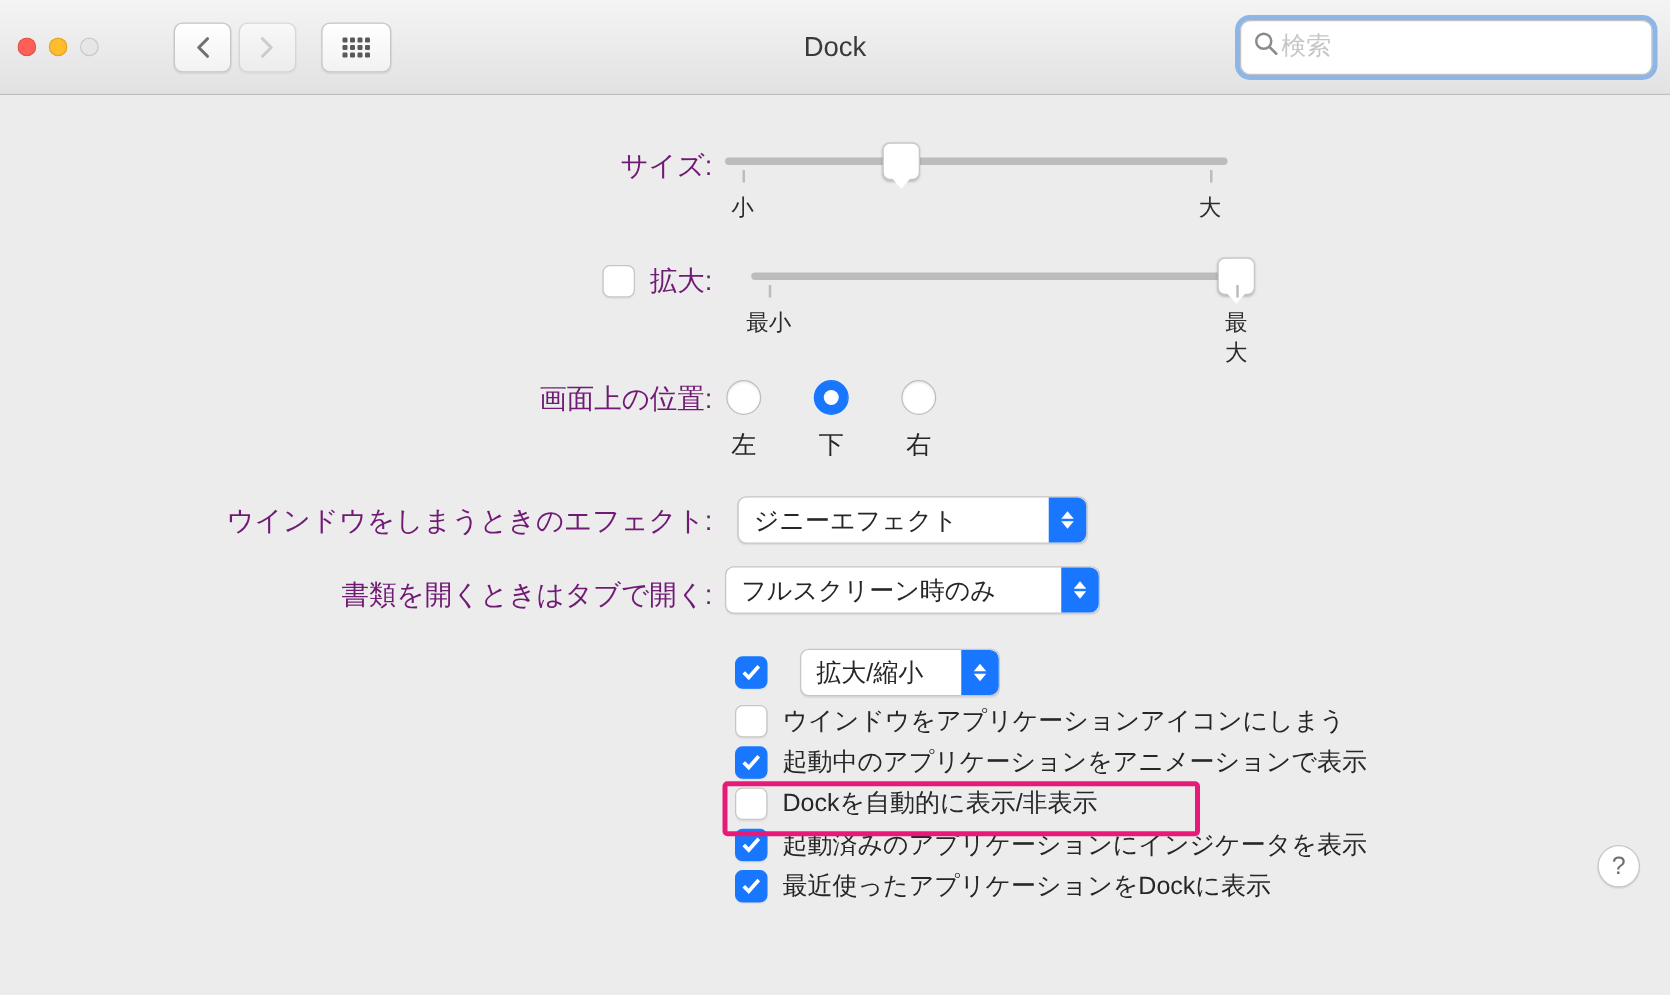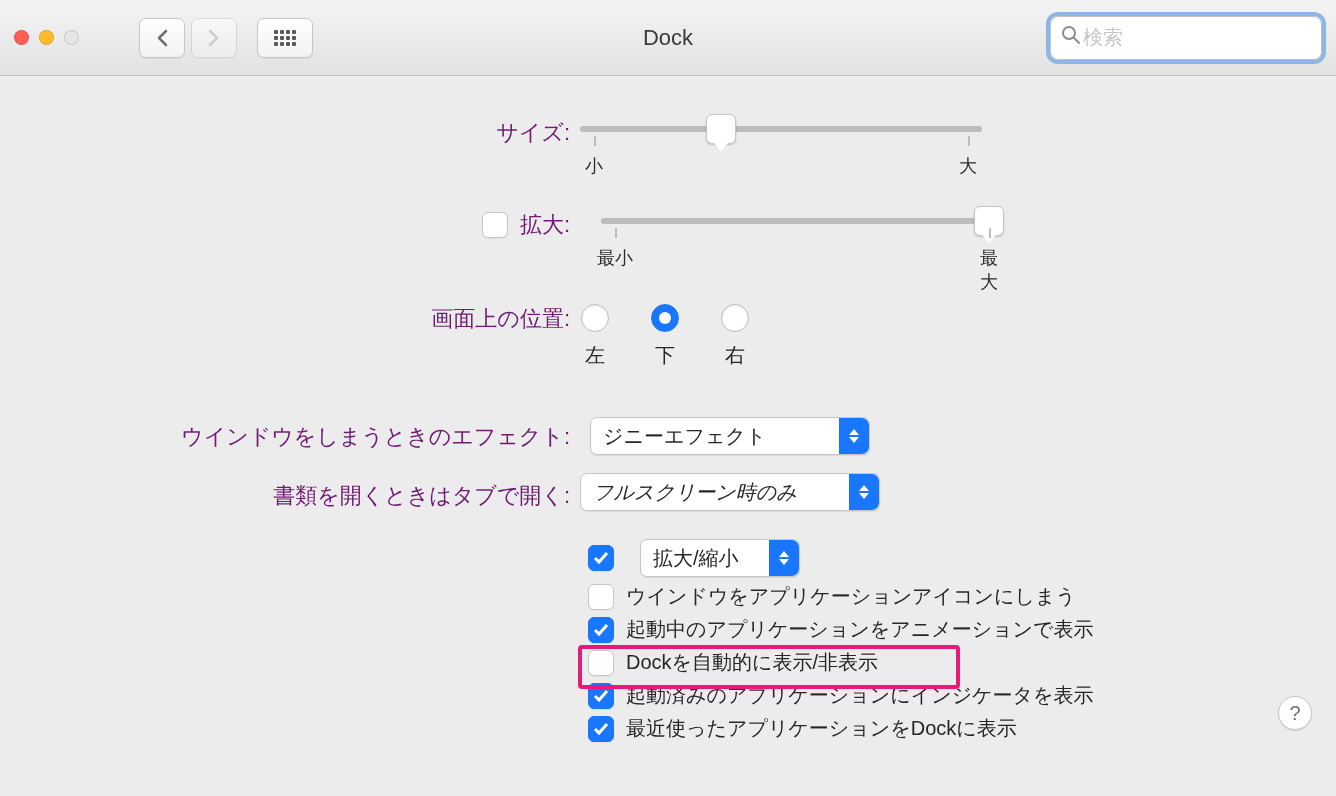--- a/index.html
+++ b/index.html
@@ -45,21 +45,21 @@
     grid-template-rows: repeat(3,4px); gap:2px;
   }
   .grid-icon i { background:#595959; border-radius:1px; }
   .win-title {
     position:absolute; left:50%; transform:translateX(-50%);
     font-size: 22px; color:#3a3a3a; font-weight:500;
   }
   .search-wrap {
     margin-left:auto;
     display:flex; align-items:center;
-    width: 272px; height: 44px;
+    width: 330px; height: 44px;
     background:#fff;
     border: 1px solid #c2c2c2;
     border-radius: 8px;
     padding: 0 10px;
     outline: 4px solid #8db6e6;
     outline-offset: 0;
   }
   .search-icon { color:#8b8b8b; font-size:20px; margin-right:2px;}
   .search-input {
     border:none; outline:none; flex:1; font-size:20px;
@@ -112,21 +112,21 @@
   }
   .radio.selected {
     background: radial-gradient(circle at center,#fff 0 5px,#1977ff 5px);
     border-color:#1977ff;
   }
   .radio.selected::after{
     content:""; width:12px; height:12px; border-radius:50%; background:#fff;
     box-shadow: 0 0 0 7px #1977ff;
   }
   .radio-lbl { margin-top:10px; font-size:20px; }
-  .pos-row { margin-bottom: 48px; }
+  .pos-row { margin-bottom: 28px; }
 
   .select {
     display:inline-flex; align-items:center;
     height: 38px; min-width:200px;
     background:#fff; border:1px solid #c6c6c6;
     border-radius: 7px;
     box-shadow: 0 1px 1px rgba(0,0,0,0.08);
     padding: 0 0 0 12px;
     font-size: 20px;
     position:relative;
@@ -289,21 +289,21 @@
       <div class="select" style="min-width:280px;font-family:Liberation Mono, monospace;">
         <span class="select-text">ジニーエフェクト</span>
         <span class="select-arrows"></span>
       </div>
     </div>
   </div>
 
   <div class="row dd-row" style="align-items:flex-end; margin-bottom:28px;">
     <div class="lbl">書類を開くときはタブで開く:</div>
     <div class="ctrl">
-      <div class="select" style="min-width:300px;font-style:italic;">
+      <div class="select" style="min-width:300px;">
         <span class="select-text">フルスクリーン時のみ</span>
         <span class="select-arrows"></span>
       </div>
     </div>
   </div>
 
   <div class="chk-row">
     <span class="chk checked" id="chk-dbl">
         <svg viewBox="0 0 18 18">
           <path d="M3 9 L7 13 L15 4"></path>

